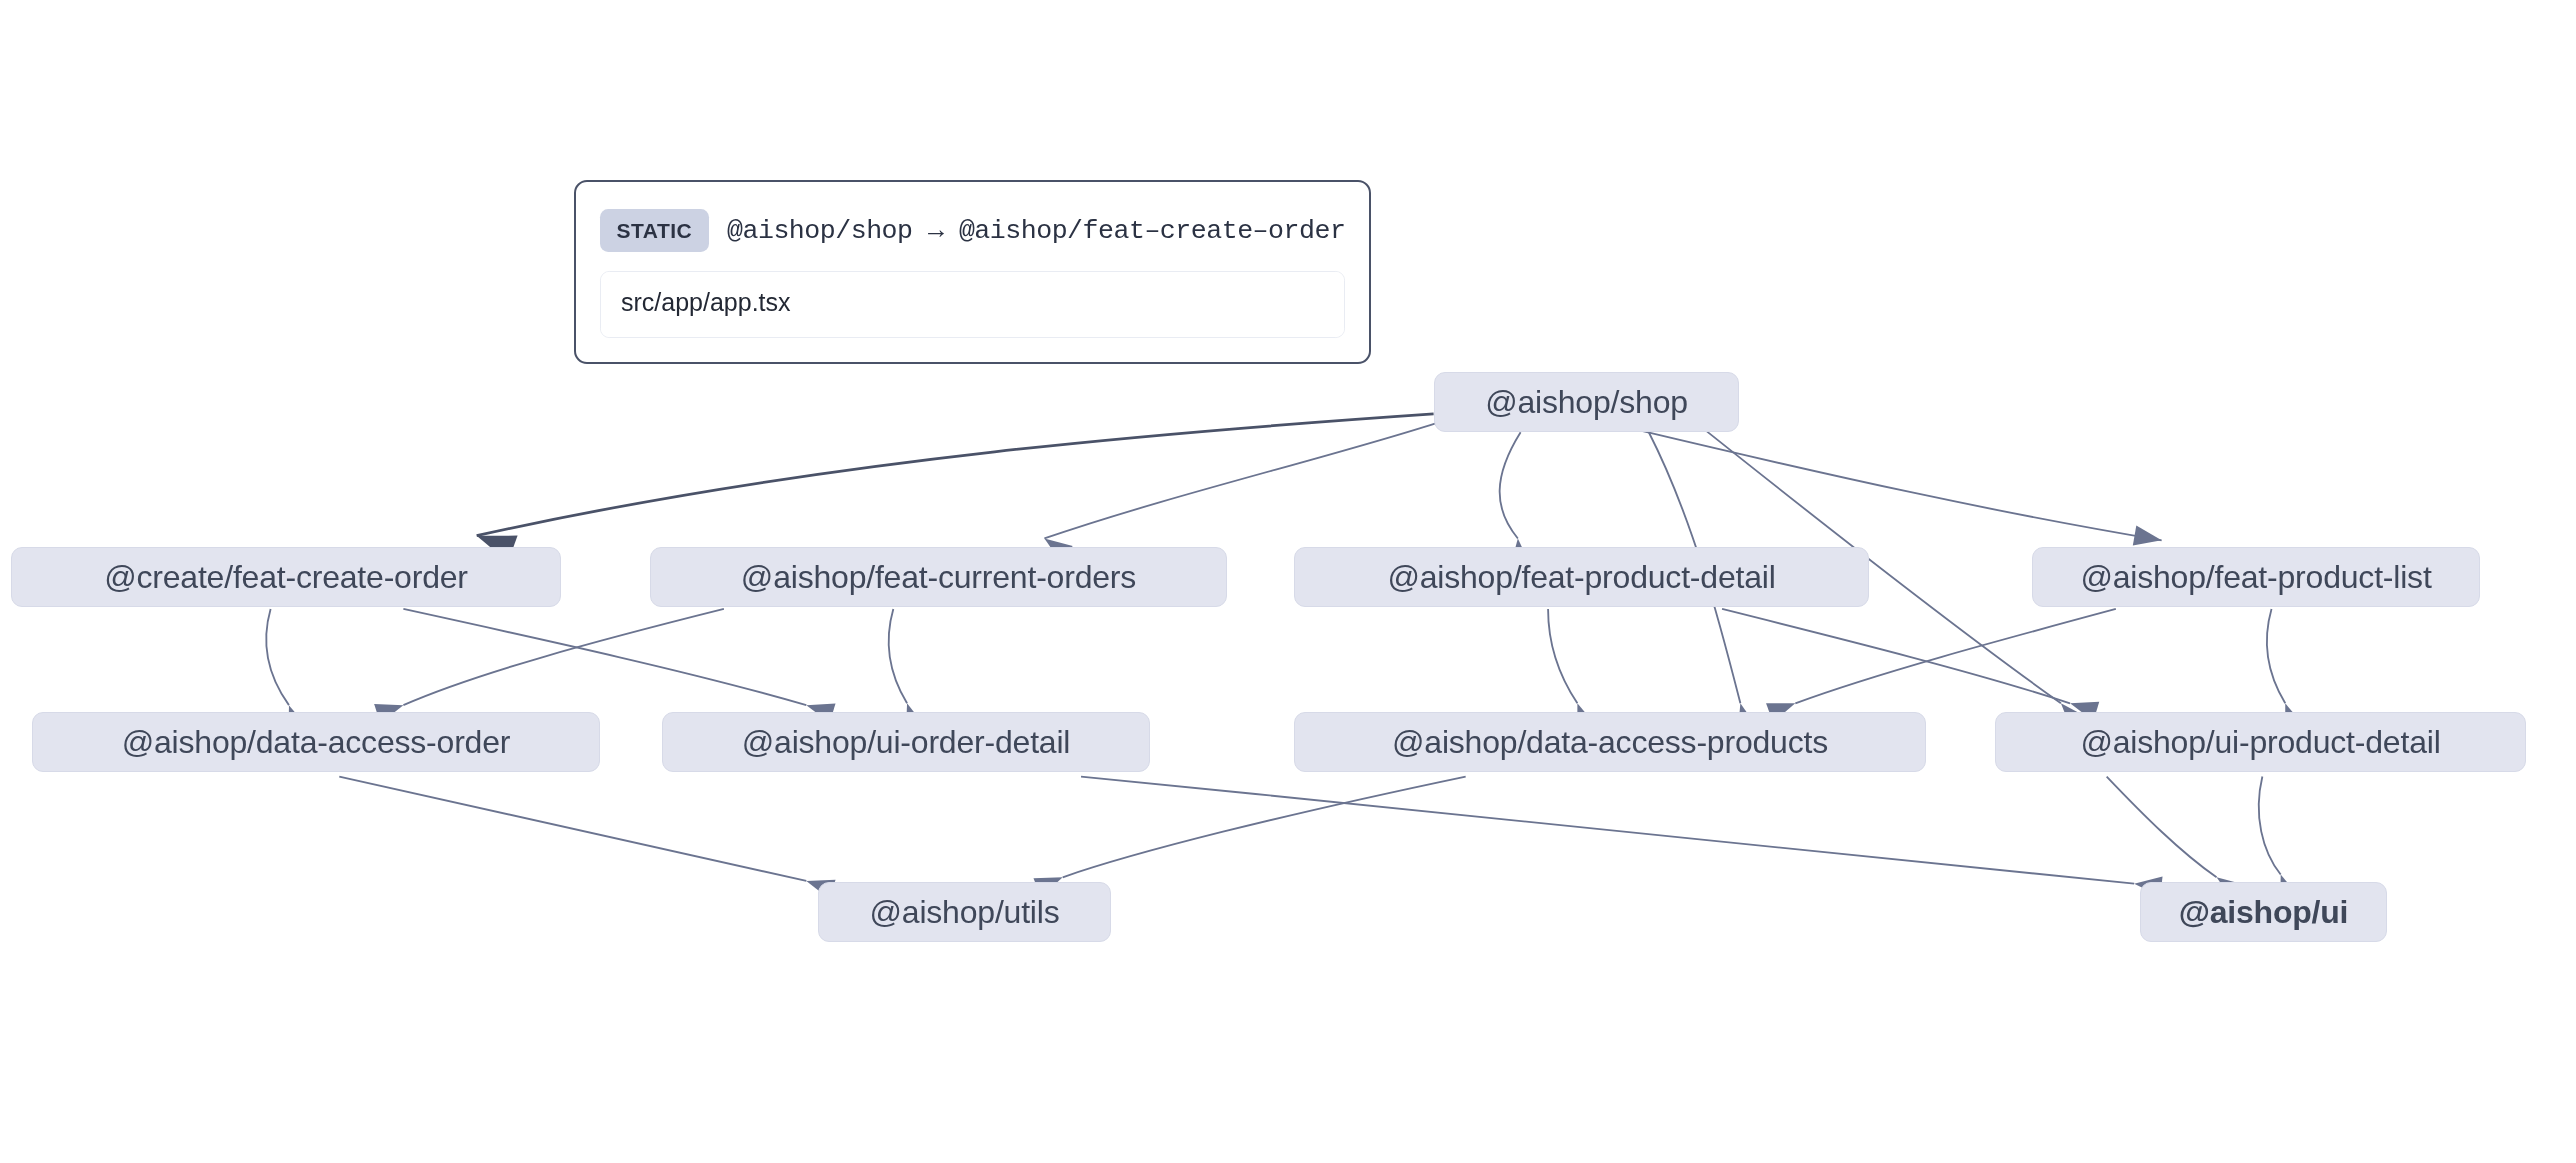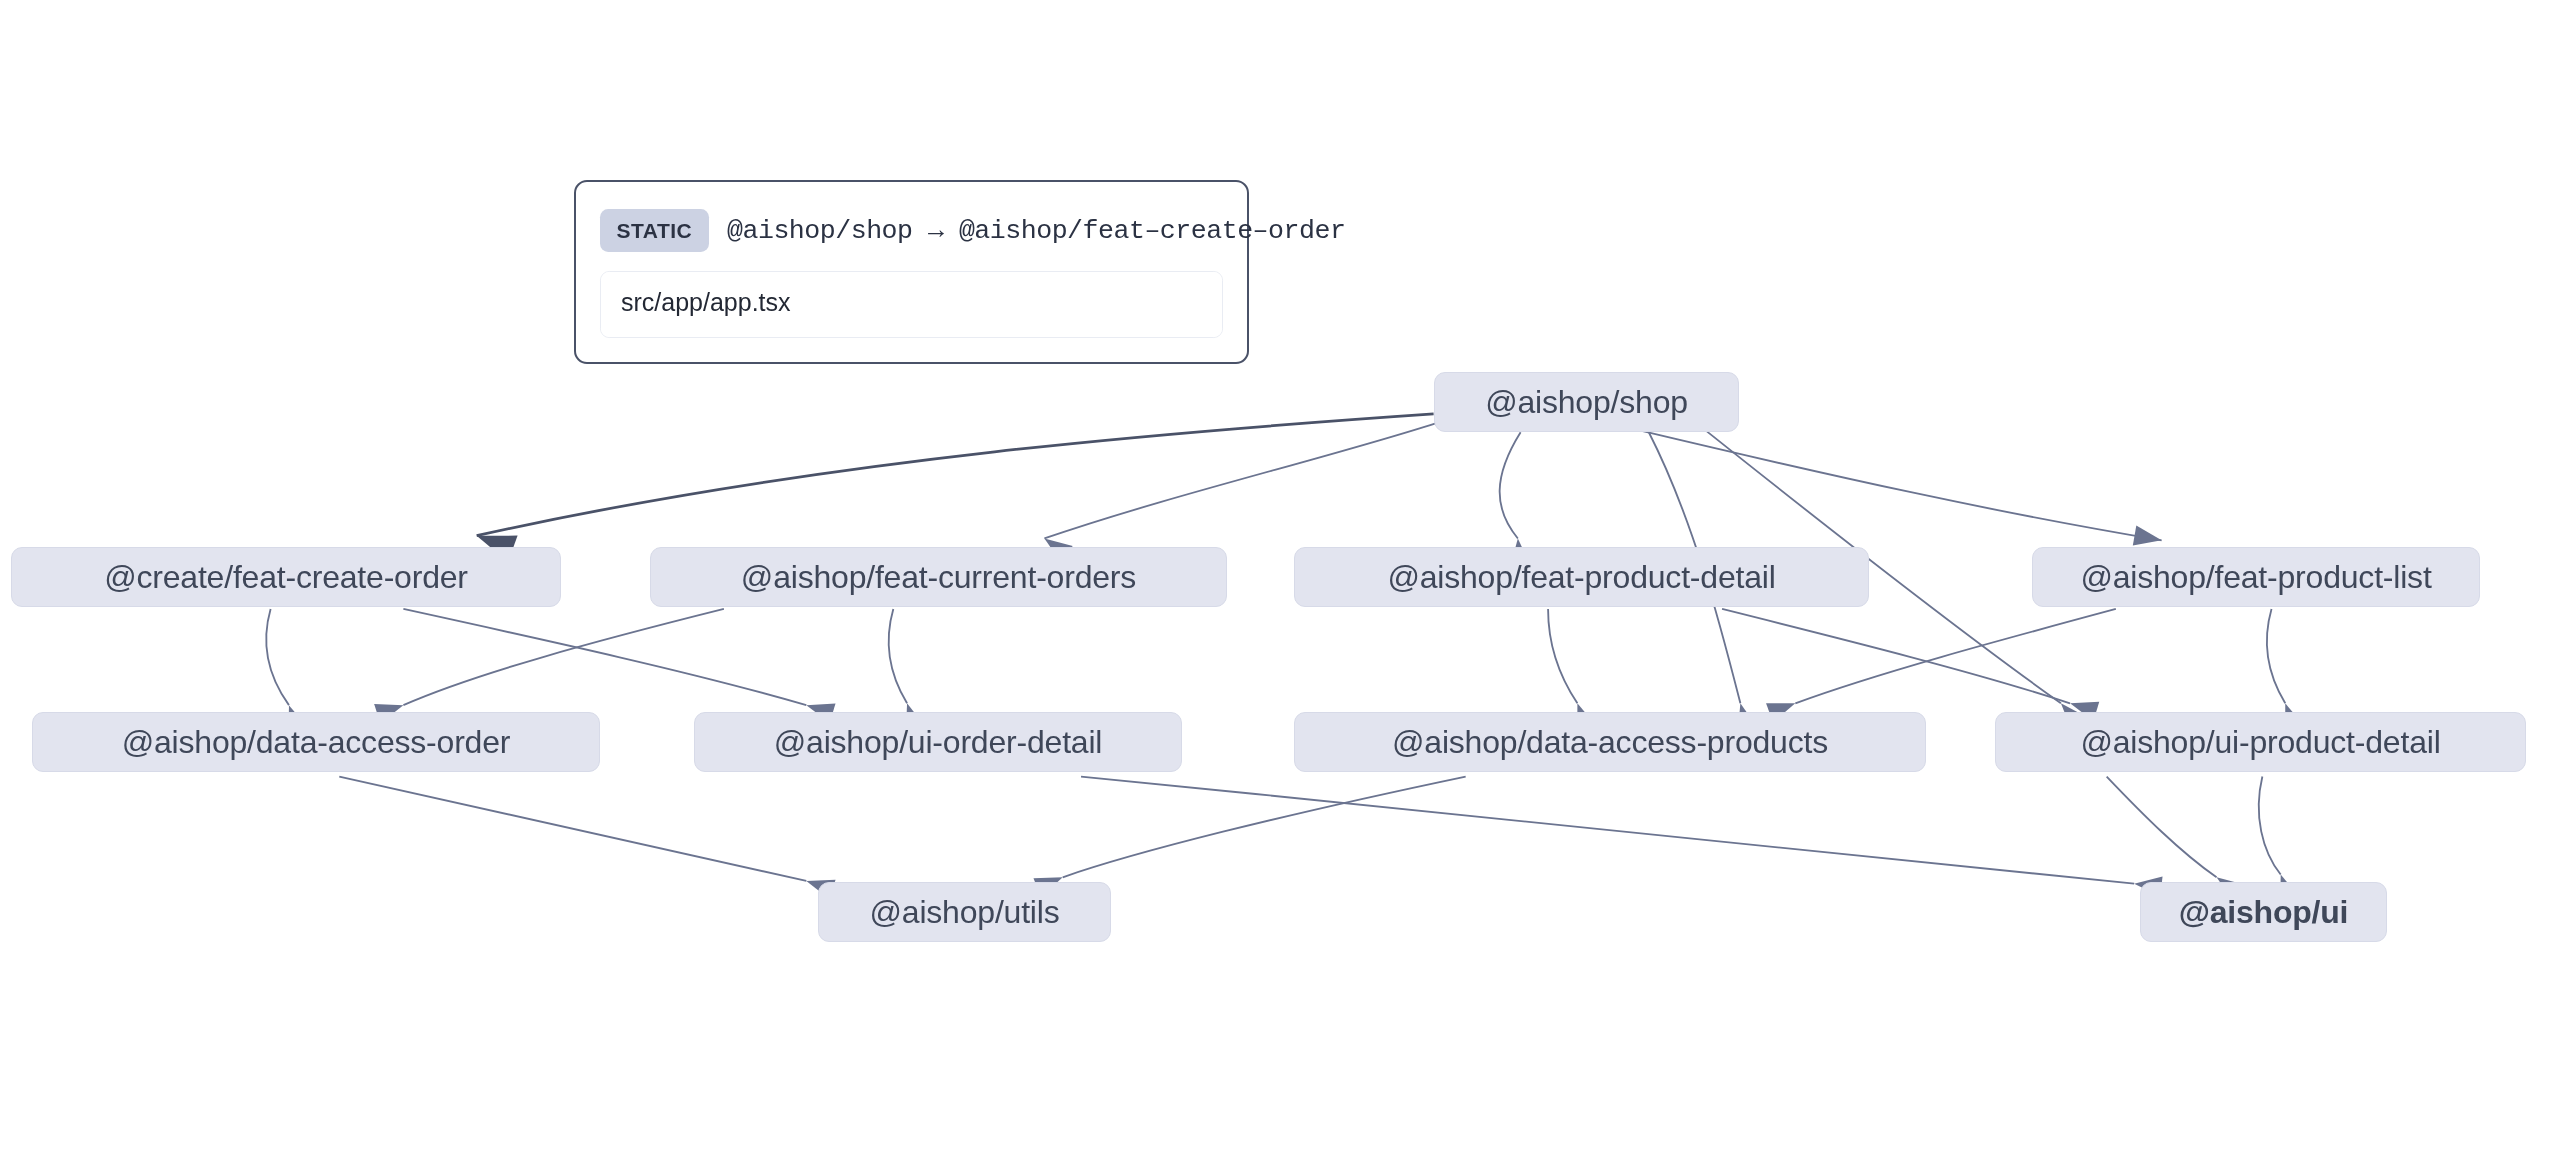--- a/index.html
+++ b/index.html
@@ -47,21 +47,21 @@
     white-space: nowrap;
     padding: 0 22px;
     height: 60px;
   }
 
   
   #edge-popover {
     position: absolute;
     left: 574px;
     top: 180px;
-    width: 675px;
+    width: 797px;
     box-sizing: border-box;
     background: #ffffff;
     border: 2.3px solid #4a5268;
     border-radius: 13px;
     padding: 20px 24px 24px 24px;
     z-index: 40;
   }
 
   .popover-head {
     display: flex;
@@ -175,21 +175,21 @@
       </div>
       <div class="graph-node" style="left: 1294px; top: 547px; width: 575px;">
         <span>@aishop/feat-product-detail</span>
       </div>
       <div class="graph-node" style="left: 2032px; top: 547px; width: 448px;">
         <span>@aishop/feat-product-list</span>
       </div>
       <div class="graph-node" style="left: 32px; top: 712px; width: 568px;">
         <span>@aishop/data-access-order</span>
       </div>
-      <div class="graph-node" style="left: 662px; top: 712px; width: 488px; margin-left: 32px;">
+      <div class="graph-node" style="left: 662px; top: 712px; width: 488px;">
         <span>@aishop/ui-order-detail</span>
       </div>
       <div class="graph-node" style="left: 1294px; top: 712px; width: 632px;">
         <span>@aishop/data-access-products</span>
       </div>
       <div class="graph-node" style="left: 1995px; top: 712px; width: 531px;">
         <span>@aishop/ui-product-detail</span>
       </div>
       <div class="graph-node" style="left: 818px; top: 882px; width: 293px;">
         <span>@aishop/utils</span>

